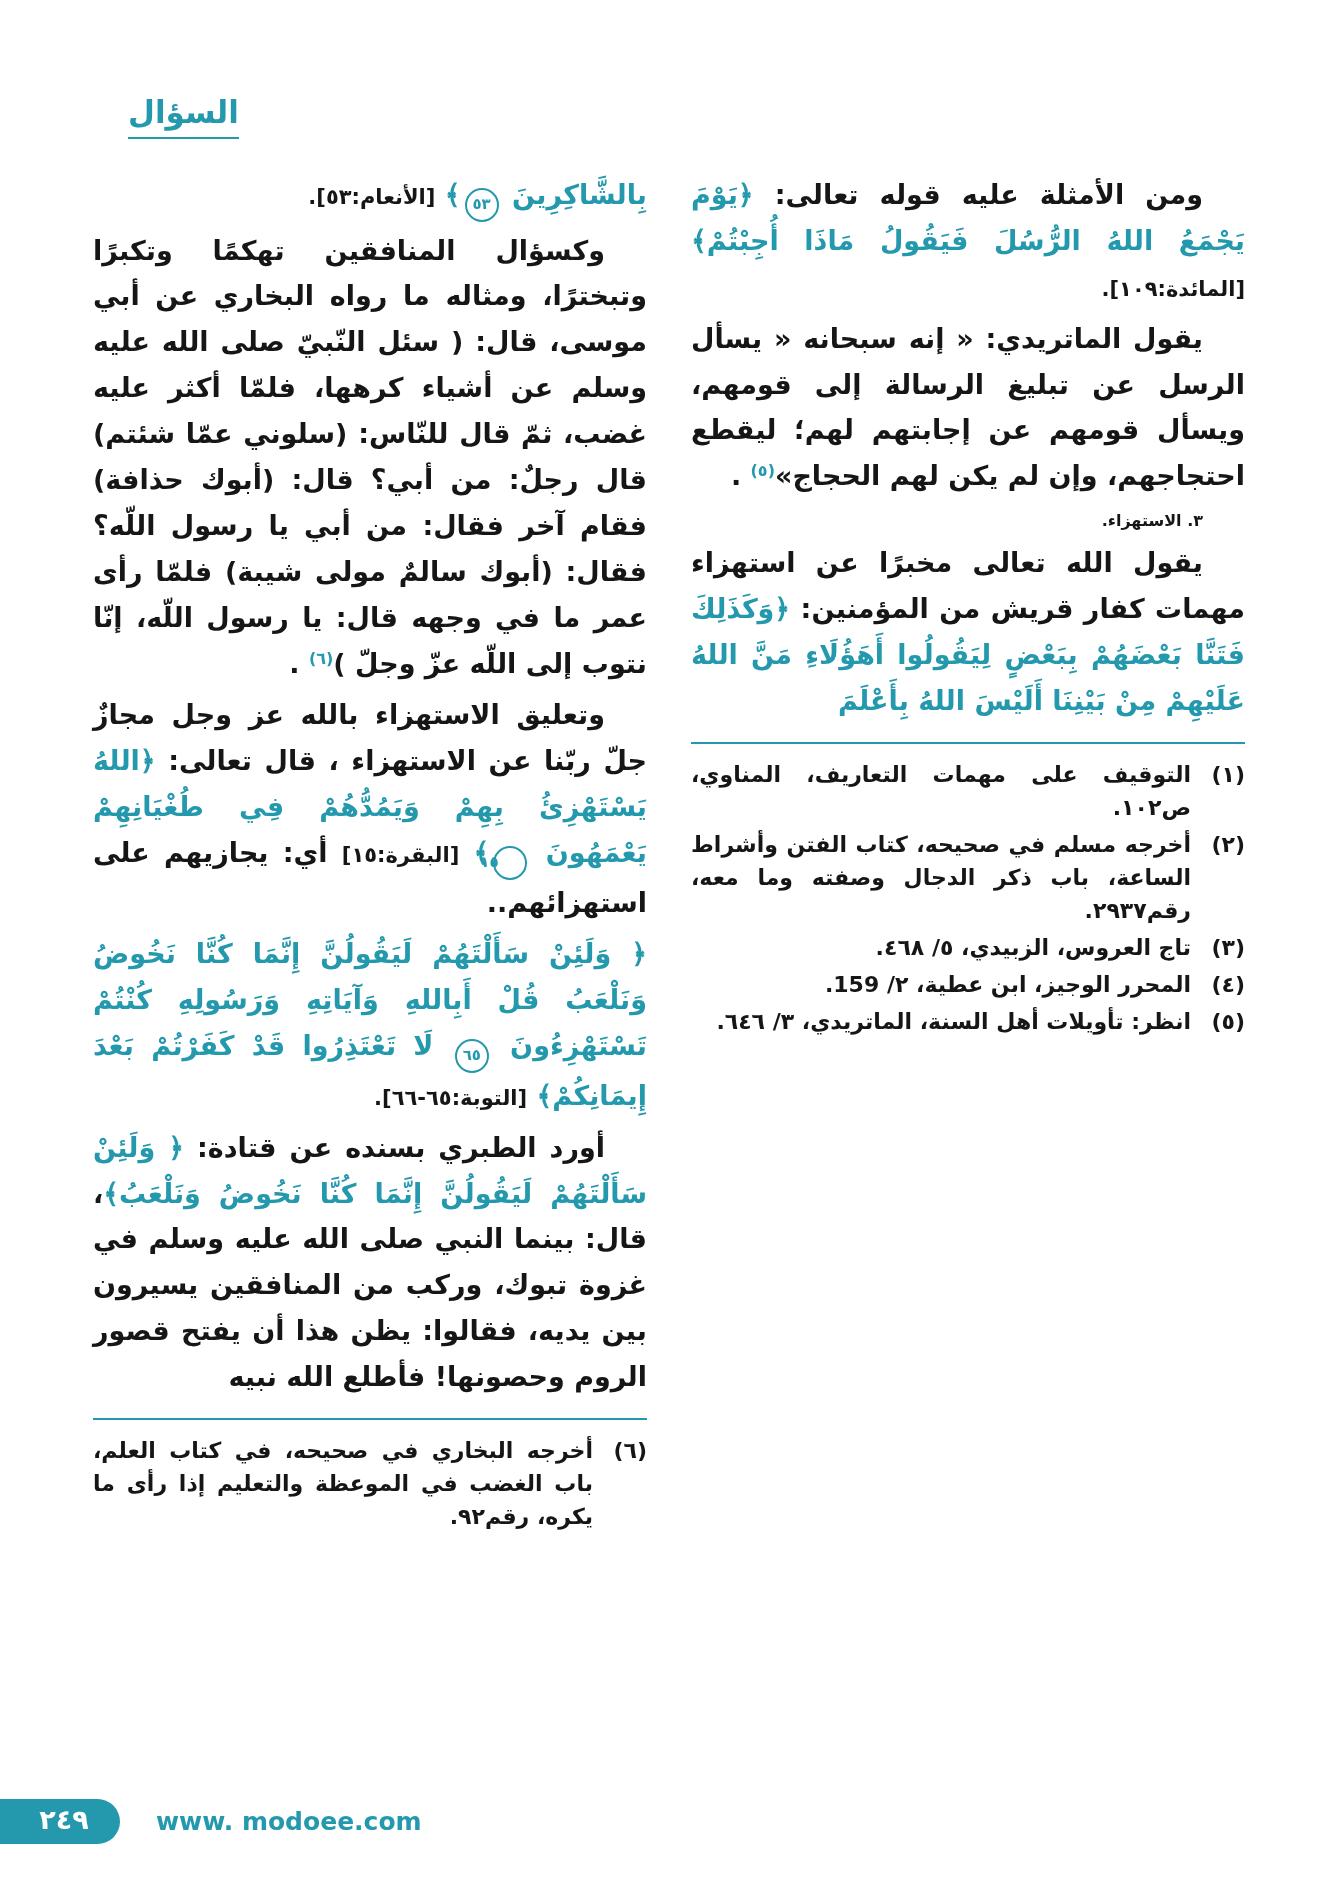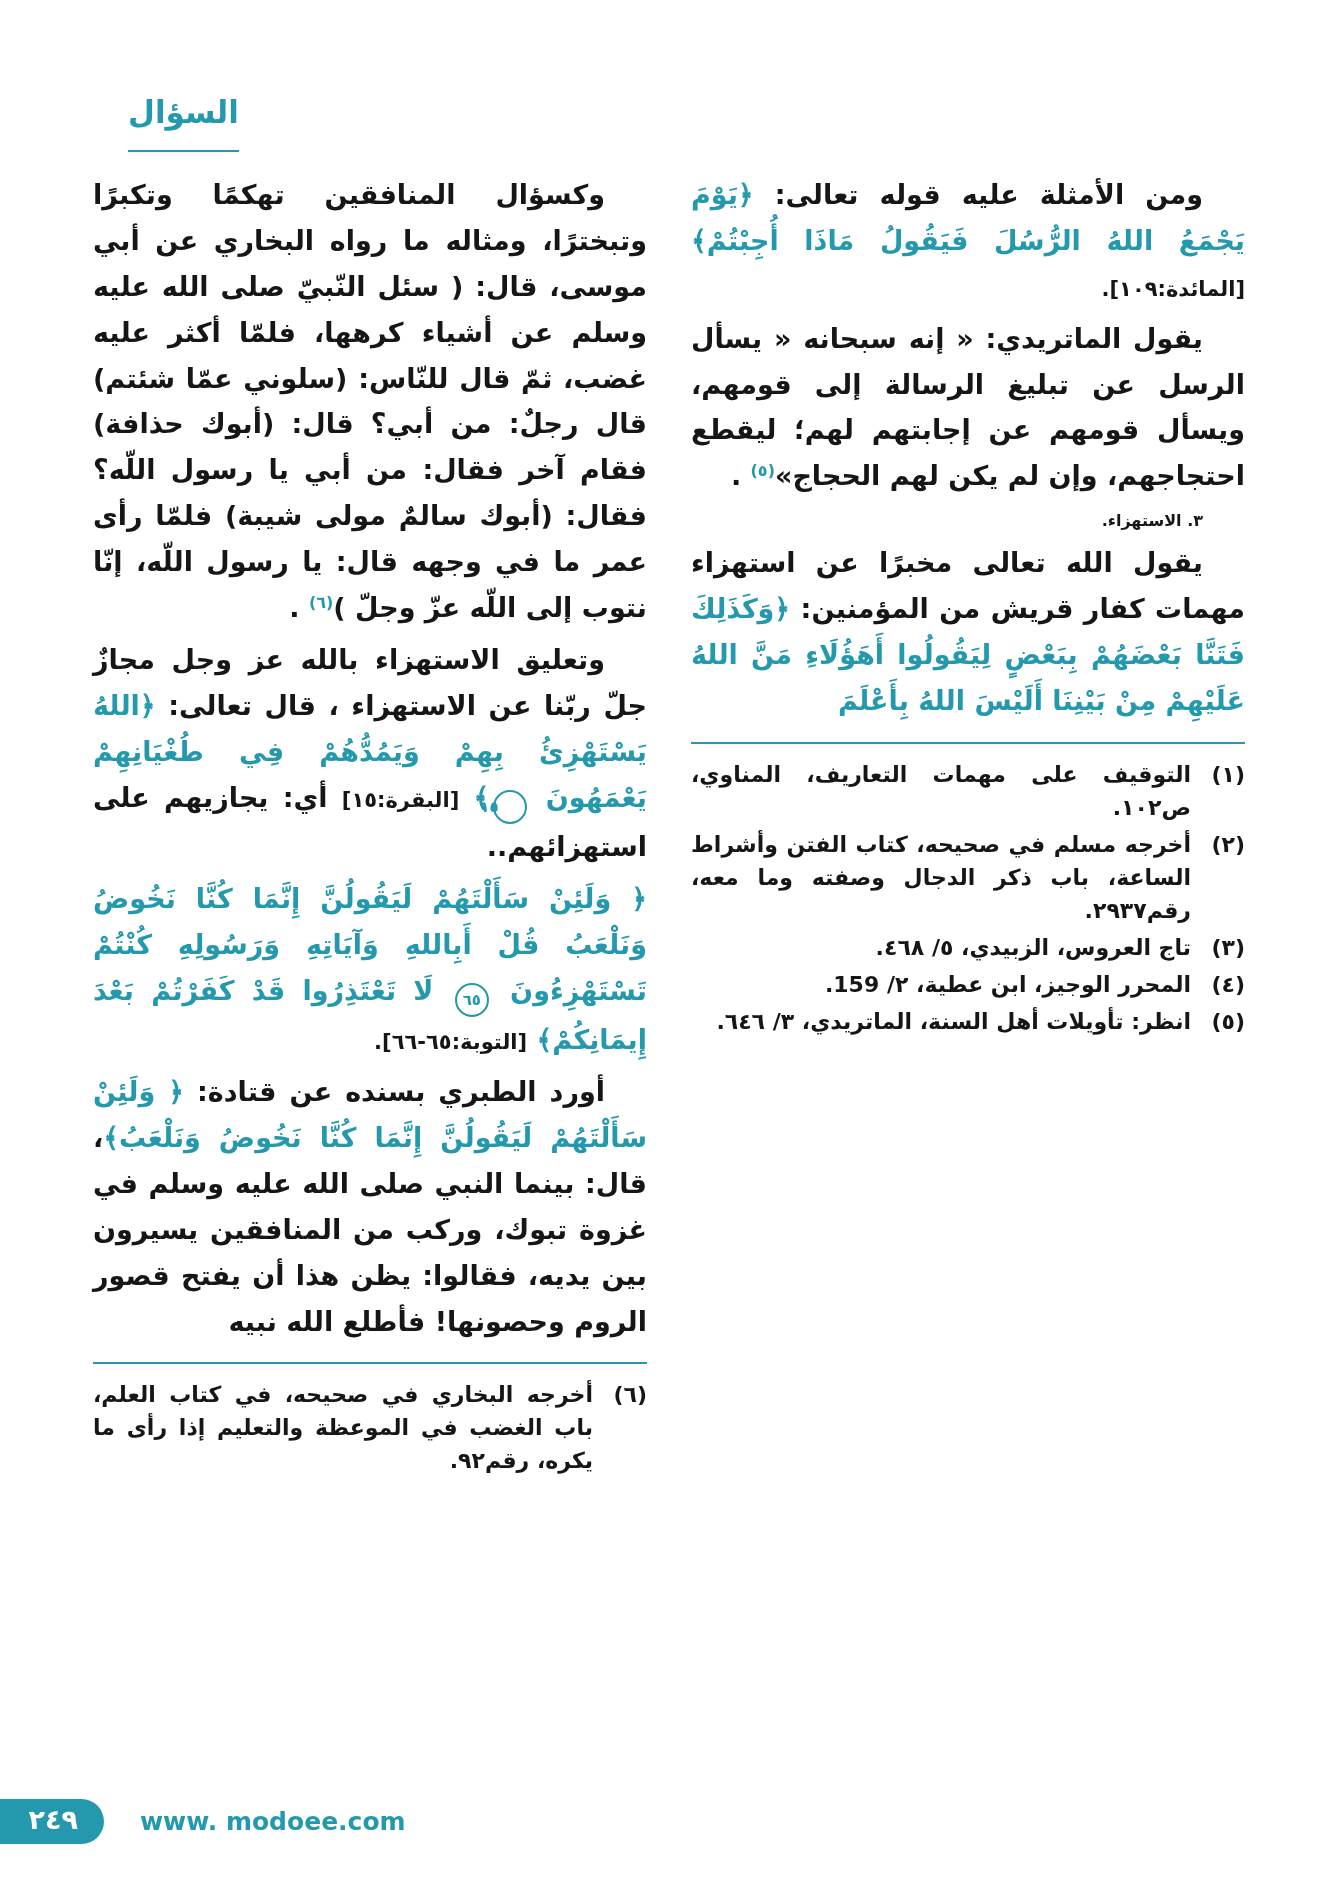--- a/index.html
+++ b/index.html
@@ -16,21 +16,21 @@
   .page { position: absolute; inset: 0; }
 
   
   .header-title {
     position: absolute;
     top: 94px;
     left: 128px;
     color: var(--accent, #2499ad);
     font-size: 31px;
     font-weight: 700;
-    padding-bottom: 20px;
+    padding-bottom: 7px;
     border-bottom: 2px solid var(--accent, #2499ad);
   }
 
   
   .content {
     position: absolute;
     top: 172px;
     right: 94px;
     width: 1152px;
     display: flex;
@@ -111,24 +111,24 @@
     display: flex;
     align-items: center;
     gap: 36px;
     direction: ltr;
   }
   .page-pill {
     background: var(--accent, #2499ad);
     color: #ffffff;
     font-size: 27px;
     font-weight: 700;
-    padding: 5px 26px 9px 18px;
+    padding: 5px 26px 9px 34px;
     border-radius: 0 26px 26px 0;
     min-width: 60px;
-    text-align: right;
+    text-align: center;
   }
   .site-link {
     color: var(--accent, #2499ad);
     font-size: 25px;
     font-weight: 700;
   }
 </style>
 </head>
 <body>
 
@@ -172,20 +172,21 @@
         <div class="footnote-row">
           <span class="footnote-num">(٥)</span>
           <span class="footnote-text">انظر: تأويلات أهل السنة، الماتريدي، ٣/ ٦٤٦.</span>
         </div>
       </div>
 
     </section>
 
     <section class="col">
 
+      <p class="body-p no-indent"><span class="quran">بِالشَّاكِرِينَ </span><span class="ayah-circle">٥٣</span><span class="quran">﴾</span> <span class="ref">[الأنعام:٥٣].</span></p>
 
       <p class="body-p"><span>وكسؤال المنافقين تهكمًا وتكبرًا وتبخترًا، ومثاله ما رواه البخاري عن أبي موسى، قال: ( سئل النّبيّ صلى الله عليه وسلم عن أشياء كرهها، فلمّا أكثر عليه غضب، ثمّ قال للنّاس: (سلوني عمّا شئتم) قال رجلٌ: من أبي؟ قال: (أبوك حذافة) فقام آخر فقال: من أبي يا رسول اللّه؟ فقال: (أبوك سالمٌ مولى شيبة) فلمّا رأى عمر ما في وجهه قال: يا رسول اللّه، إنّا نتوب إلى اللّه عزّ وجلّ )</span><span class="fn-mark">(٦)</span><span> .</span></p>
 
       <p class="body-p"><span>وتعليق الاستهزاء بالله عز وجل مجازٌ جلّ ربّنا عن الاستهزاء ، قال تعالى: </span><span class="quran">﴿اللهُ يَسْتَهْزِئُ بِهِمْ وَيَمُدُّهُمْ فِي طُغْيَانِهِمْ يَعْمَهُونَ </span><span class="ayah-circle">١٥</span><span class="quran">﴾</span> <span class="ref">[البقرة:١٥]</span><span> أي: يجازيهم على استهزائهم..</span></p>
 
       <p class="body-p no-indent"><span class="quran">﴿ وَلَئِنْ سَأَلْتَهُمْ لَيَقُولُنَّ إِنَّمَا كُنَّا نَخُوضُ وَنَلْعَبُ قُلْ أَبِاللهِ وَآيَاتِهِ وَرَسُولِهِ كُنْتُمْ تَسْتَهْزِءُونَ </span><span class="ayah-circle">٦٥</span><span class="quran"> لَا تَعْتَذِرُوا قَدْ كَفَرْتُمْ بَعْدَ إِيمَانِكُمْ﴾</span> <span class="ref">[التوبة:٦٥-٦٦].</span></p>
 
       <p class="body-p"><span>أورد الطبري بسنده عن قتادة: </span><span class="quran">﴿ وَلَئِنْ سَأَلْتَهُمْ لَيَقُولُنَّ إِنَّمَا كُنَّا نَخُوضُ وَنَلْعَبُ﴾</span><span>، قال: بينما النبي صلى الله عليه وسلم في غزوة تبوك، وركب من المنافقين يسيرون بين يديه، فقالوا: يظن هذا أن يفتح قصور الروم وحصونها! فأطلع الله نبيه</span></p>
 
       <div class="fn-sep"></div>

